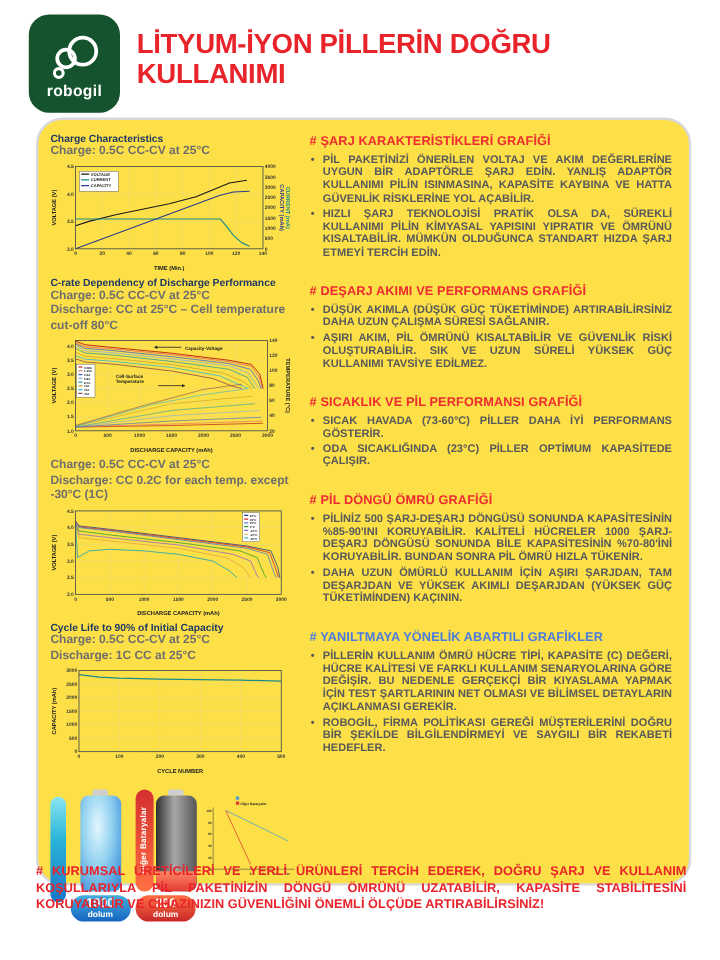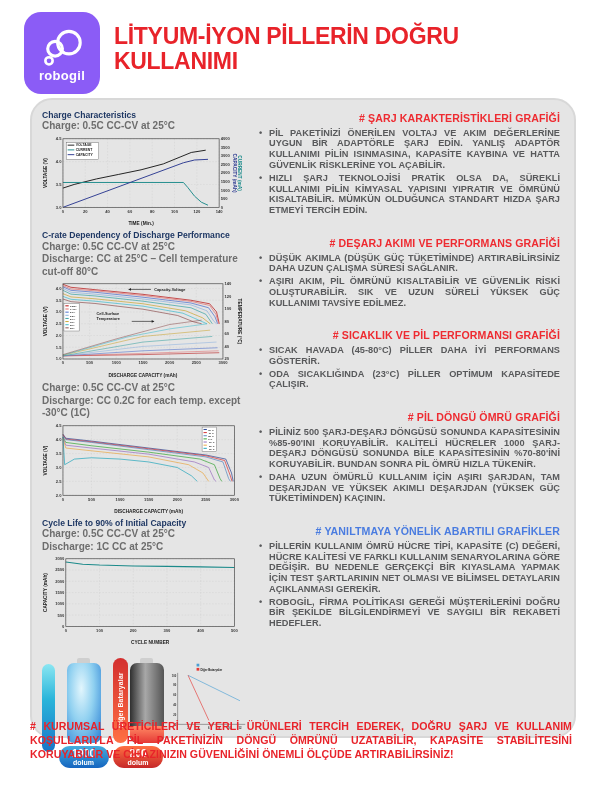--- a/index.html
+++ b/index.html
@@ -1,35 +1,35 @@
 <!DOCTYPE html>
 <html><head>
 <meta charset="utf-8">
 <style>
   html,body{margin:0;padding:0;}
   body{width:600px;height:800px;background:#ffffff;font-family:"Liberation Sans",sans-serif;position:relative;overflow:hidden;}
   svg{font-family:"Liberation Sans",sans-serif;}
 
   
   .header{display:flex;align-items:flex-start;gap:14px;padding:12px 20px 0 24px;}
-  .logo{width:76px;height:82px;background:#8b5cf6;border-radius:17px;display:flex;flex-direction:column;align-items:center;justify-content:center;color:#fff;flex:none;}
+  .logo{width:76px;height:82px;background:#14532d;border-radius:17px;display:flex;flex-direction:column;align-items:center;justify-content:center;color:#fff;flex:none;}
   .logo-text{font-size:13px;font-weight:700;margin-top:-3px;letter-spacing:0.3px;}
   .title-wrap{margin-top:12px;}
   .title-line{color:#e8232a;font-size:23px;font-weight:800;line-height:1.1;letter-spacing:-0.3px;}
 
   
-  .card{position:absolute;left:30px;top:98px;width:546px;height:640px;border:2px solid #d8d8d8;border-radius:22px;box-sizing:border-box;background:#e5e5e5;display:flex;padding:10px 6px 6px 10px;}
+  .card{position:absolute;left:30px;top:98px;width:546px;height:640px;border:2px solid #d8d8d8;border-radius:22px;box-sizing:border-box;background:#fde047;display:flex;padding:10px 6px 6px 10px;}
   .charts-col{width:206px;flex:none;display:flex;flex-direction:column;gap:4px;}
   .chart-title{font-size:8.6px;font-weight:700;color:#1f3864;line-height:1.2;}
   .chart-sub{font-size:10px;font-weight:600;color:#6d6d6d;line-height:1.25;}
   svg.chart{display:block;width:200px;margin-top:1px;}
 
   .sections-col{flex:1;padding:2px 8px 0 10px;}
   .section{margin-bottom:21px;}
-  .sec-heading{font-size:10.6px;font-weight:800;margin:0 0 3px 0;letter-spacing:0.1px;line-height:1.2;text-align:right;}
+  .sec-heading{font-size:10.6px;font-weight:800;margin:0 0 3px 0;letter-spacing:0.1px;line-height:1.2;}
   .sec-list{margin:0;padding:0;list-style:none;}
   .sec-list li{position:relative;padding-left:11px;font-size:9.2px;font-weight:700;color:#58595b;text-align:justify;line-height:1.17;margin-bottom:2px;letter-spacing:0.02px;}
   .sec-list li::before{content:"\2022";position:absolute;left:1px;top:0;}
 
   
   .battery-row{display:flex;align-items:flex-start;gap:4px;margin-top:8px;}
   .cyan-pill{width:15px;height:88px;border-radius:8px;background:linear-gradient(180deg,#8ae6f2,#2ab5da 40%,#1976c8);margin-top:6px;}
   .bat-col{display:flex;flex-direction:column;align-items:center;}
   .bat-cap{width:13px;height:5px;background:#cfcfcf;border-radius:2px 2px 0 0;}
   .bat-body{width:34px;height:80px;border-radius:7px;position:relative;overflow:hidden;}
@@ -364,21 +364,21 @@
       <div class="section">
         <div class="sec-heading" style="color: rgb(238, 43, 49);">#  DEŞARJ AKIMI VE PERFORMANS GRAFİĞİ</div>
         <ul class="sec-list">
           <li>DÜŞÜK AKIMLA (DÜŞÜK GÜÇ TÜKETİMİNDE) ARTIRABİLİRSİNİZ DAHA UZUN ÇALIŞMA SÜRESİ SAĞLANIR.</li>
           <li>AŞIRI AKIM, PİL ÖMRÜNÜ KISALTABİLİR VE GÜVENLİK RİSKİ OLUŞTURABİLİR. SIK VE UZUN SÜRELİ YÜKSEK GÜÇ KULLANIMI TAVSİYE EDİLMEZ.</li>
         </ul>
       </div>
       <div class="section">
         <div class="sec-heading" style="color: rgb(238, 43, 49);">#  SICAKLIK VE PİL PERFORMANSI GRAFİĞİ</div>
         <ul class="sec-list">
-          <li>SICAK HAVADA (45-80°C) PİLLER DAHA İYİ PERFORMANS GÖSTERİR.</li>
+          <li>SICAK HAVADA (73-60°C) PİLLER DAHA İYİ PERFORMANS GÖSTERİR.</li>
           <li>ODA SICAKLIĞINDA (23°C) PİLLER OPTİMUM KAPASİTEDE ÇALIŞIR.</li>
         </ul>
       </div>
       <div class="section">
         <div class="sec-heading" style="color: rgb(238, 43, 49);">#  PİL DÖNGÜ ÖMRÜ GRAFİĞİ</div>
         <ul class="sec-list">
           <li>PİLİNİZ 500 ŞARJ-DEŞARJ DÖNGÜSÜ SONUNDA KAPASİTESİNİN %85-90'INI KORUYABİLİR. KALİTELİ HÜCRELER 1000 ŞARJ-DEŞARJ DÖNGÜSÜ SONUNDA BİLE KAPASİTESİNİN %70-80'İNİ KORUYABİLİR. BUNDAN SONRA PİL ÖMRÜ HIZLA TÜKENİR.</li>
           <li>DAHA UZUN ÖMÜRLÜ KULLANIM İÇİN AŞIRI ŞARJDAN, TAM DEŞARJDAN VE YÜKSEK AKIMLI DEŞARJDAN (YÜKSEK GÜÇ TÜKETİMİNDEN) KAÇININ.</li>
         </ul>
       </div>

